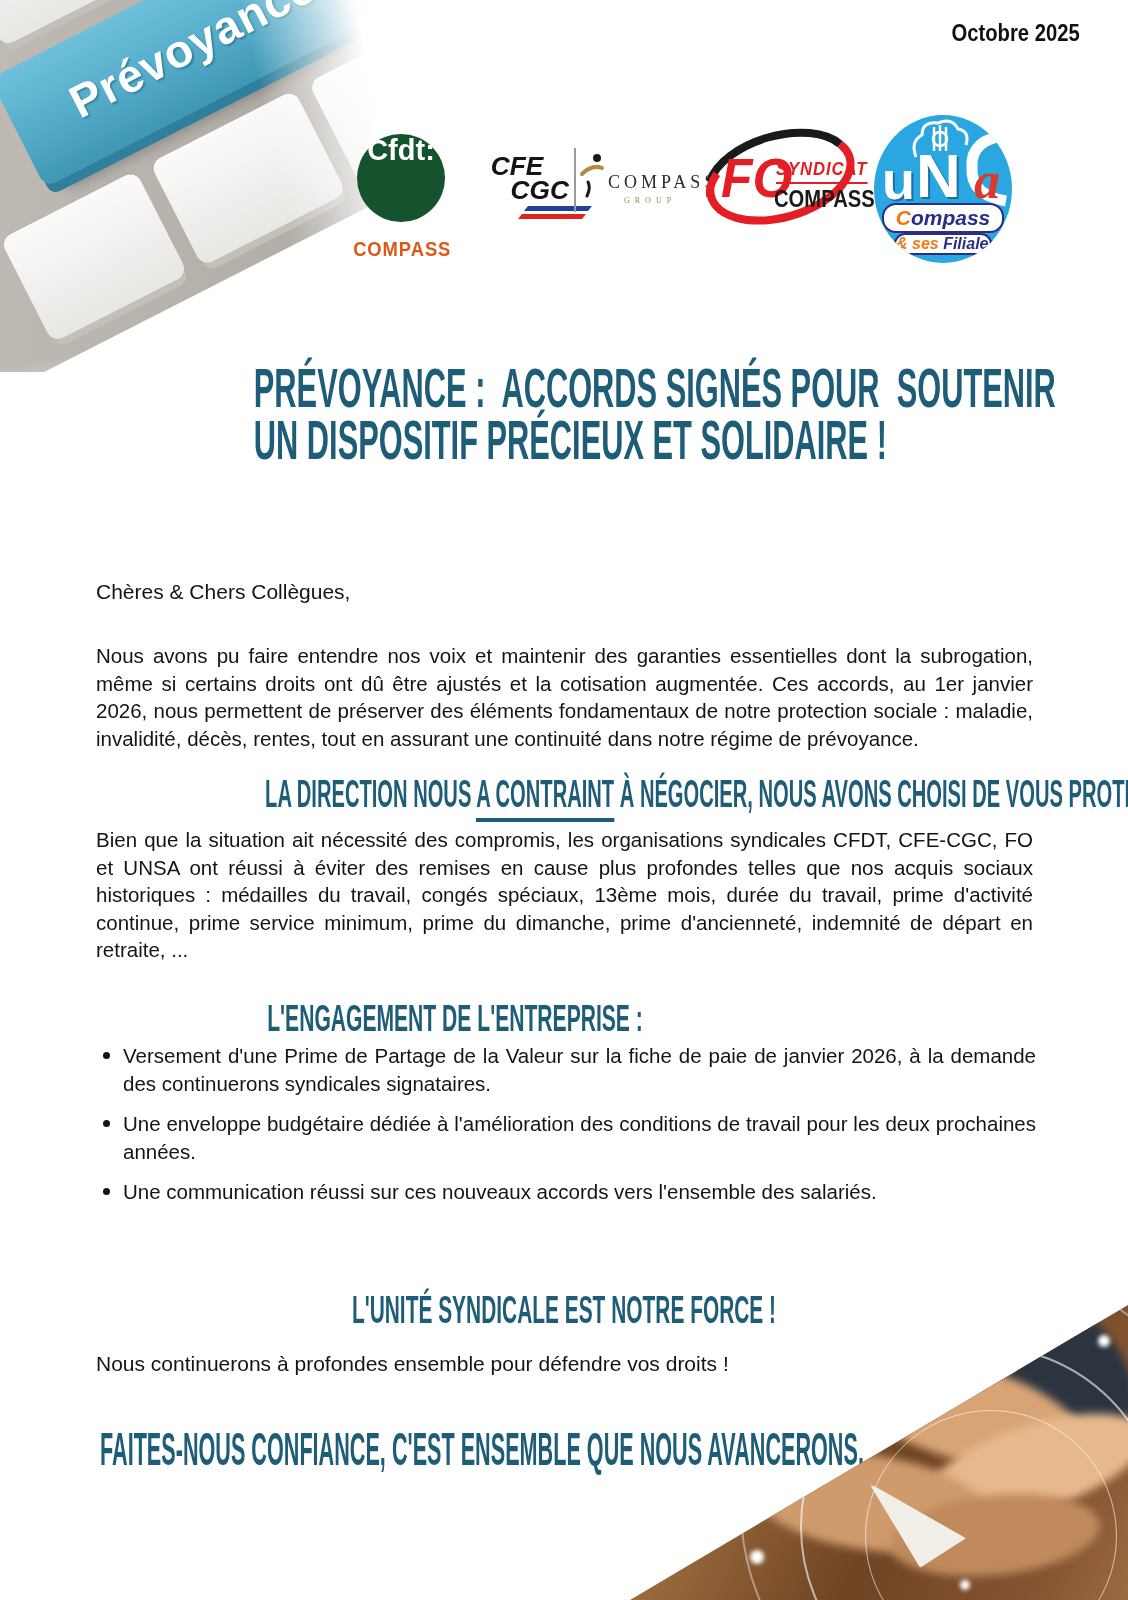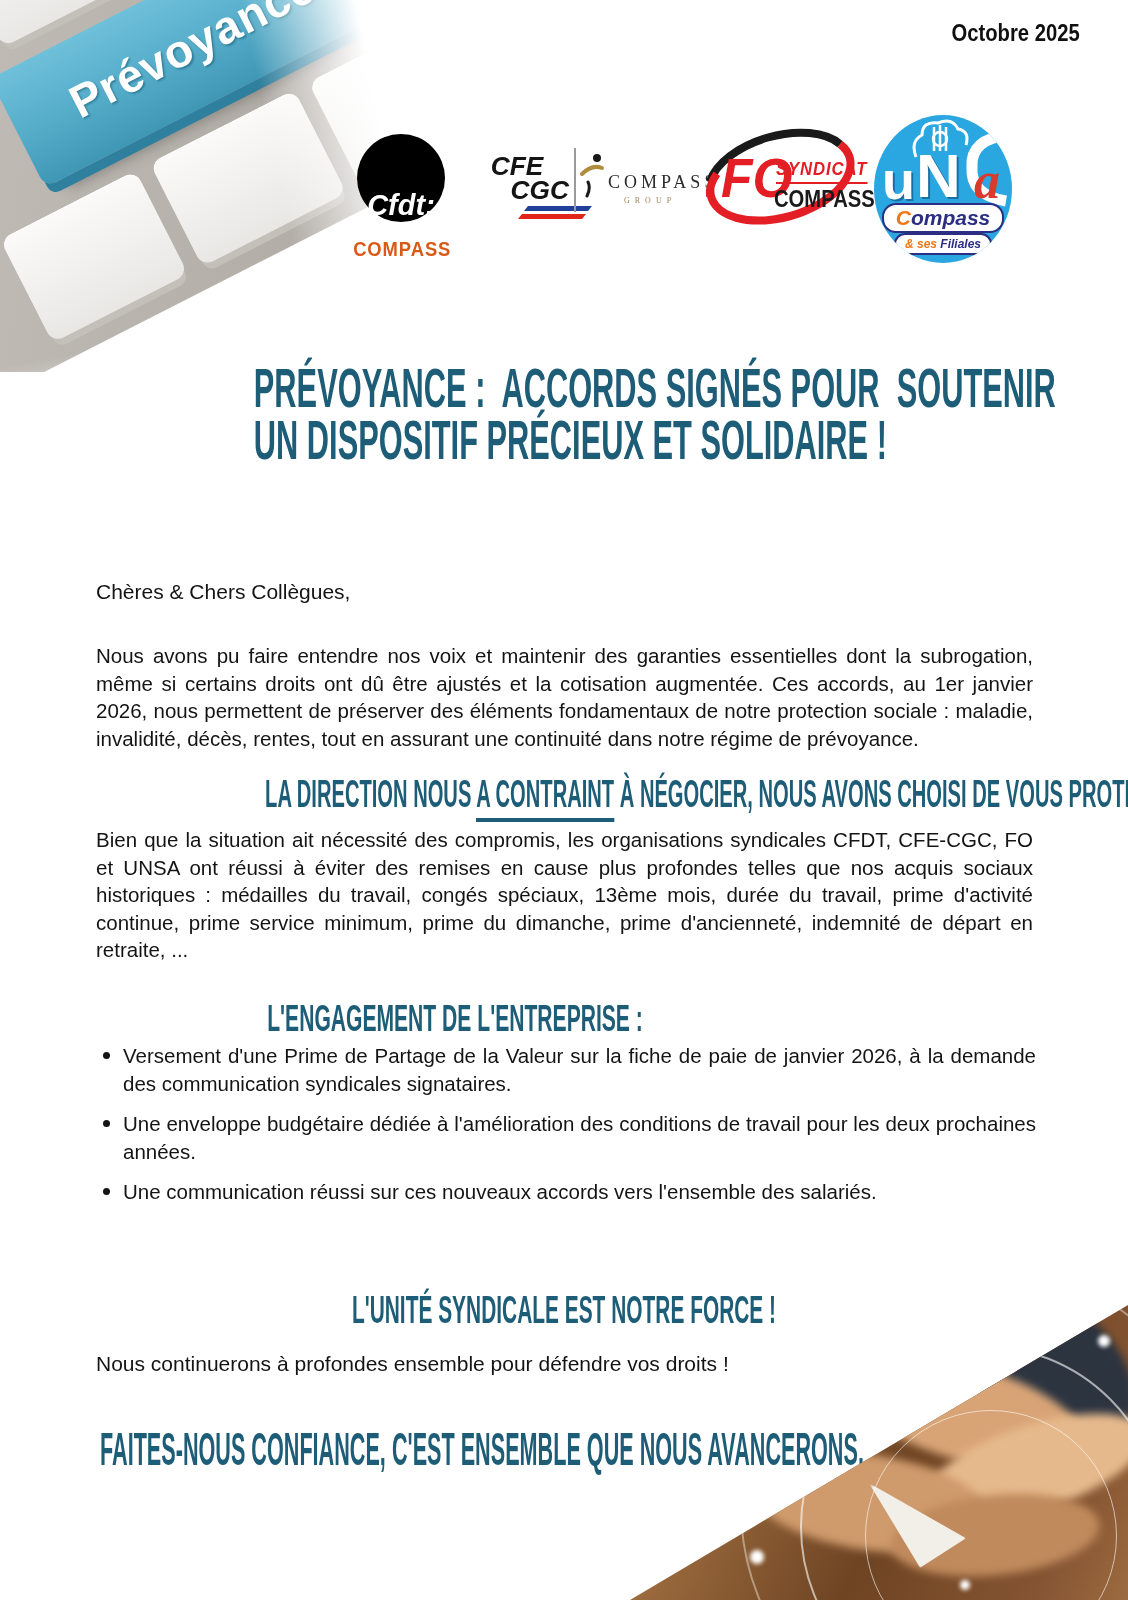--- a/index.html
+++ b/index.html
@@ -35,21 +35,21 @@
       linear-gradient(78deg, rgba(255,255,255,0) 50%, #ffffff 68%),
       linear-gradient(170deg, rgba(255,255,255,0) 78%, #ffffff 97%);
   }
   
   .date { position:absolute; top:20px; right:48px; font-size:23px; font-weight:bold;
           transform:scaleX(.88); transform-origin:100% 50%; white-space:nowrap; color:#101010; }
   
   .logo { position:absolute; }
   
   .cfdt-circle { position:absolute; left:0; top:0; width:88px; height:88px; border-radius:50%;
-    background:#000000; display:flex; align-items:flex-end; justify-content:center;font-style:italic; }
+    background:#14532d; display:flex; align-items:flex-start; justify-content:center; }
   .cfdt-circle span { color:#fff; font-weight:bold; font-size:29px; letter-spacing:0; }
   .cfdt-sub { position:absolute; left:-8px; top:104px; width:104px; text-align:center;
     color:#d95a17; font-weight:bold; font-size:20px; letter-spacing:1px;
     transform:scaleX(.92); transform-origin:50% 50%; }
   
   .cfe-txt { position:absolute; font-style:italic; font-weight:900; color:#141414;
              font-size:25px; letter-spacing:0; line-height:1; transform:scaleX(1.05); }
   .cfe-stripe { position:absolute; height:5px; width:64px; transform:skewX(-38deg); }
   .cfe-vline { position:absolute; width:2px; background:#9a9a9a; }
   .cfe-mark { position:absolute; }
@@ -76,21 +76,21 @@
   .unsa-n { position:absolute; left:42px; top:30px; color:#fff; font-weight:900; font-size:62px;
             line-height:1; text-shadow:2px 2px 0 #1b6ea3; }
   .unsa-c-svg { position:absolute; left:86px; top:10px; }
   .unsa-a { position:absolute; left:100px; top:40px; color:#d93a2b; font-weight:bold;
             font-style:italic; font-family:"Liberation Serif", serif; font-size:52px; line-height:1; }
   .unsa-pill { position:absolute; background:#fff; border:2px solid #2b2e83; border-radius:14px;
                text-align:center; font-weight:900; font-style:italic; white-space:nowrap; }
   .unsa-pill.main { left:8px; top:88px; width:118px; height:26px; font-size:21px; line-height:26px;
                     color:#2b2e83; }
   .unsa-pill.main::first-letter { color:#f07818; }
-  .unsa-pill.sub { left:20px; top:118px; width:94px; height:18px; font-size:12px; line-height:18px; }
+  .unsa-pill.sub { left:20px; top:118px; width:94px; height:18px; font-size:16px; line-height:18px; }
   .unsa-pill.sub .amp { color:#f07818; } .unsa-pill.sub .fil { color:#2b2e83; }
   
   .cond { display:block; width:100%; text-align:center; white-space:pre;
           font-weight:800; transform-origin:50% 50%; }
   .teal { color:#1d5d77; }
   .title-block { position:absolute; left:0; top:362px; width:1128px; }
   .title-block .line { font-size:56px; line-height:52px; transform:scaleX(.55); }
   .headline1 { position:absolute; left:0; top:774px; width:1128px; font-size:38px;
                line-height:40px; }
   .headline1 .cond { transform:scaleX(.53); }
@@ -212,21 +212,21 @@
     <span class="cond"><span>LA DIRECTION NOUS </span><span class="ul">A CONTRAINT</span><span> À NÉGOCIER, NOUS AVONS CHOISI DE VOUS PROTÉGER !</span></span>
   </div>
 
   <div class="para p2">Bien que la situation ait nécessité des compromis, les organisations syndicales CFDT, CFE-CGC, FO et UNSA ont réussi à éviter des remises en cause plus profondes telles que nos acquis sociaux historiques : médailles du travail, congés spéciaux, 13ème mois, durée du travail, prime d'activité continue, prime service minimum, prime du dimanche, prime d'ancienneté, indemnité de départ en retraite, ...</div>
 
   <div class="engagement teal">
     <span class="cond">L'ENGAGEMENT DE L'ENTREPRISE :</span>
   </div>
 
   <ul class="bullets">
-    <li><span>Versement d'une Prime de Partage de la Valeur sur la fiche de paie de janvier 2026, à la demande des communication syndicales signataires.</span></li>
+    <li><span>Versement d'une Prime de Partage de la Valeur sur la fiche de paie de janvier 2026, à la demande des continuerons syndicales signataires.</span></li>
     <li><span>Une enveloppe budgétaire dédiée à l'amélioration des conditions de travail pour les deux prochaines années.</span></li>
     <li><span>Une communication réussi sur ces nouveaux accords vers l'ensemble des salariés.</span></li>
   </ul>
 
   <div class="unity teal">
     <span class="cond">L'UNITÉ SYNDICALE EST NOTRE FORCE !</span>
   </div>
 
   <div class="droits">Nous continuerons à profondes ensemble pour défendre vos droits !</div>
 

